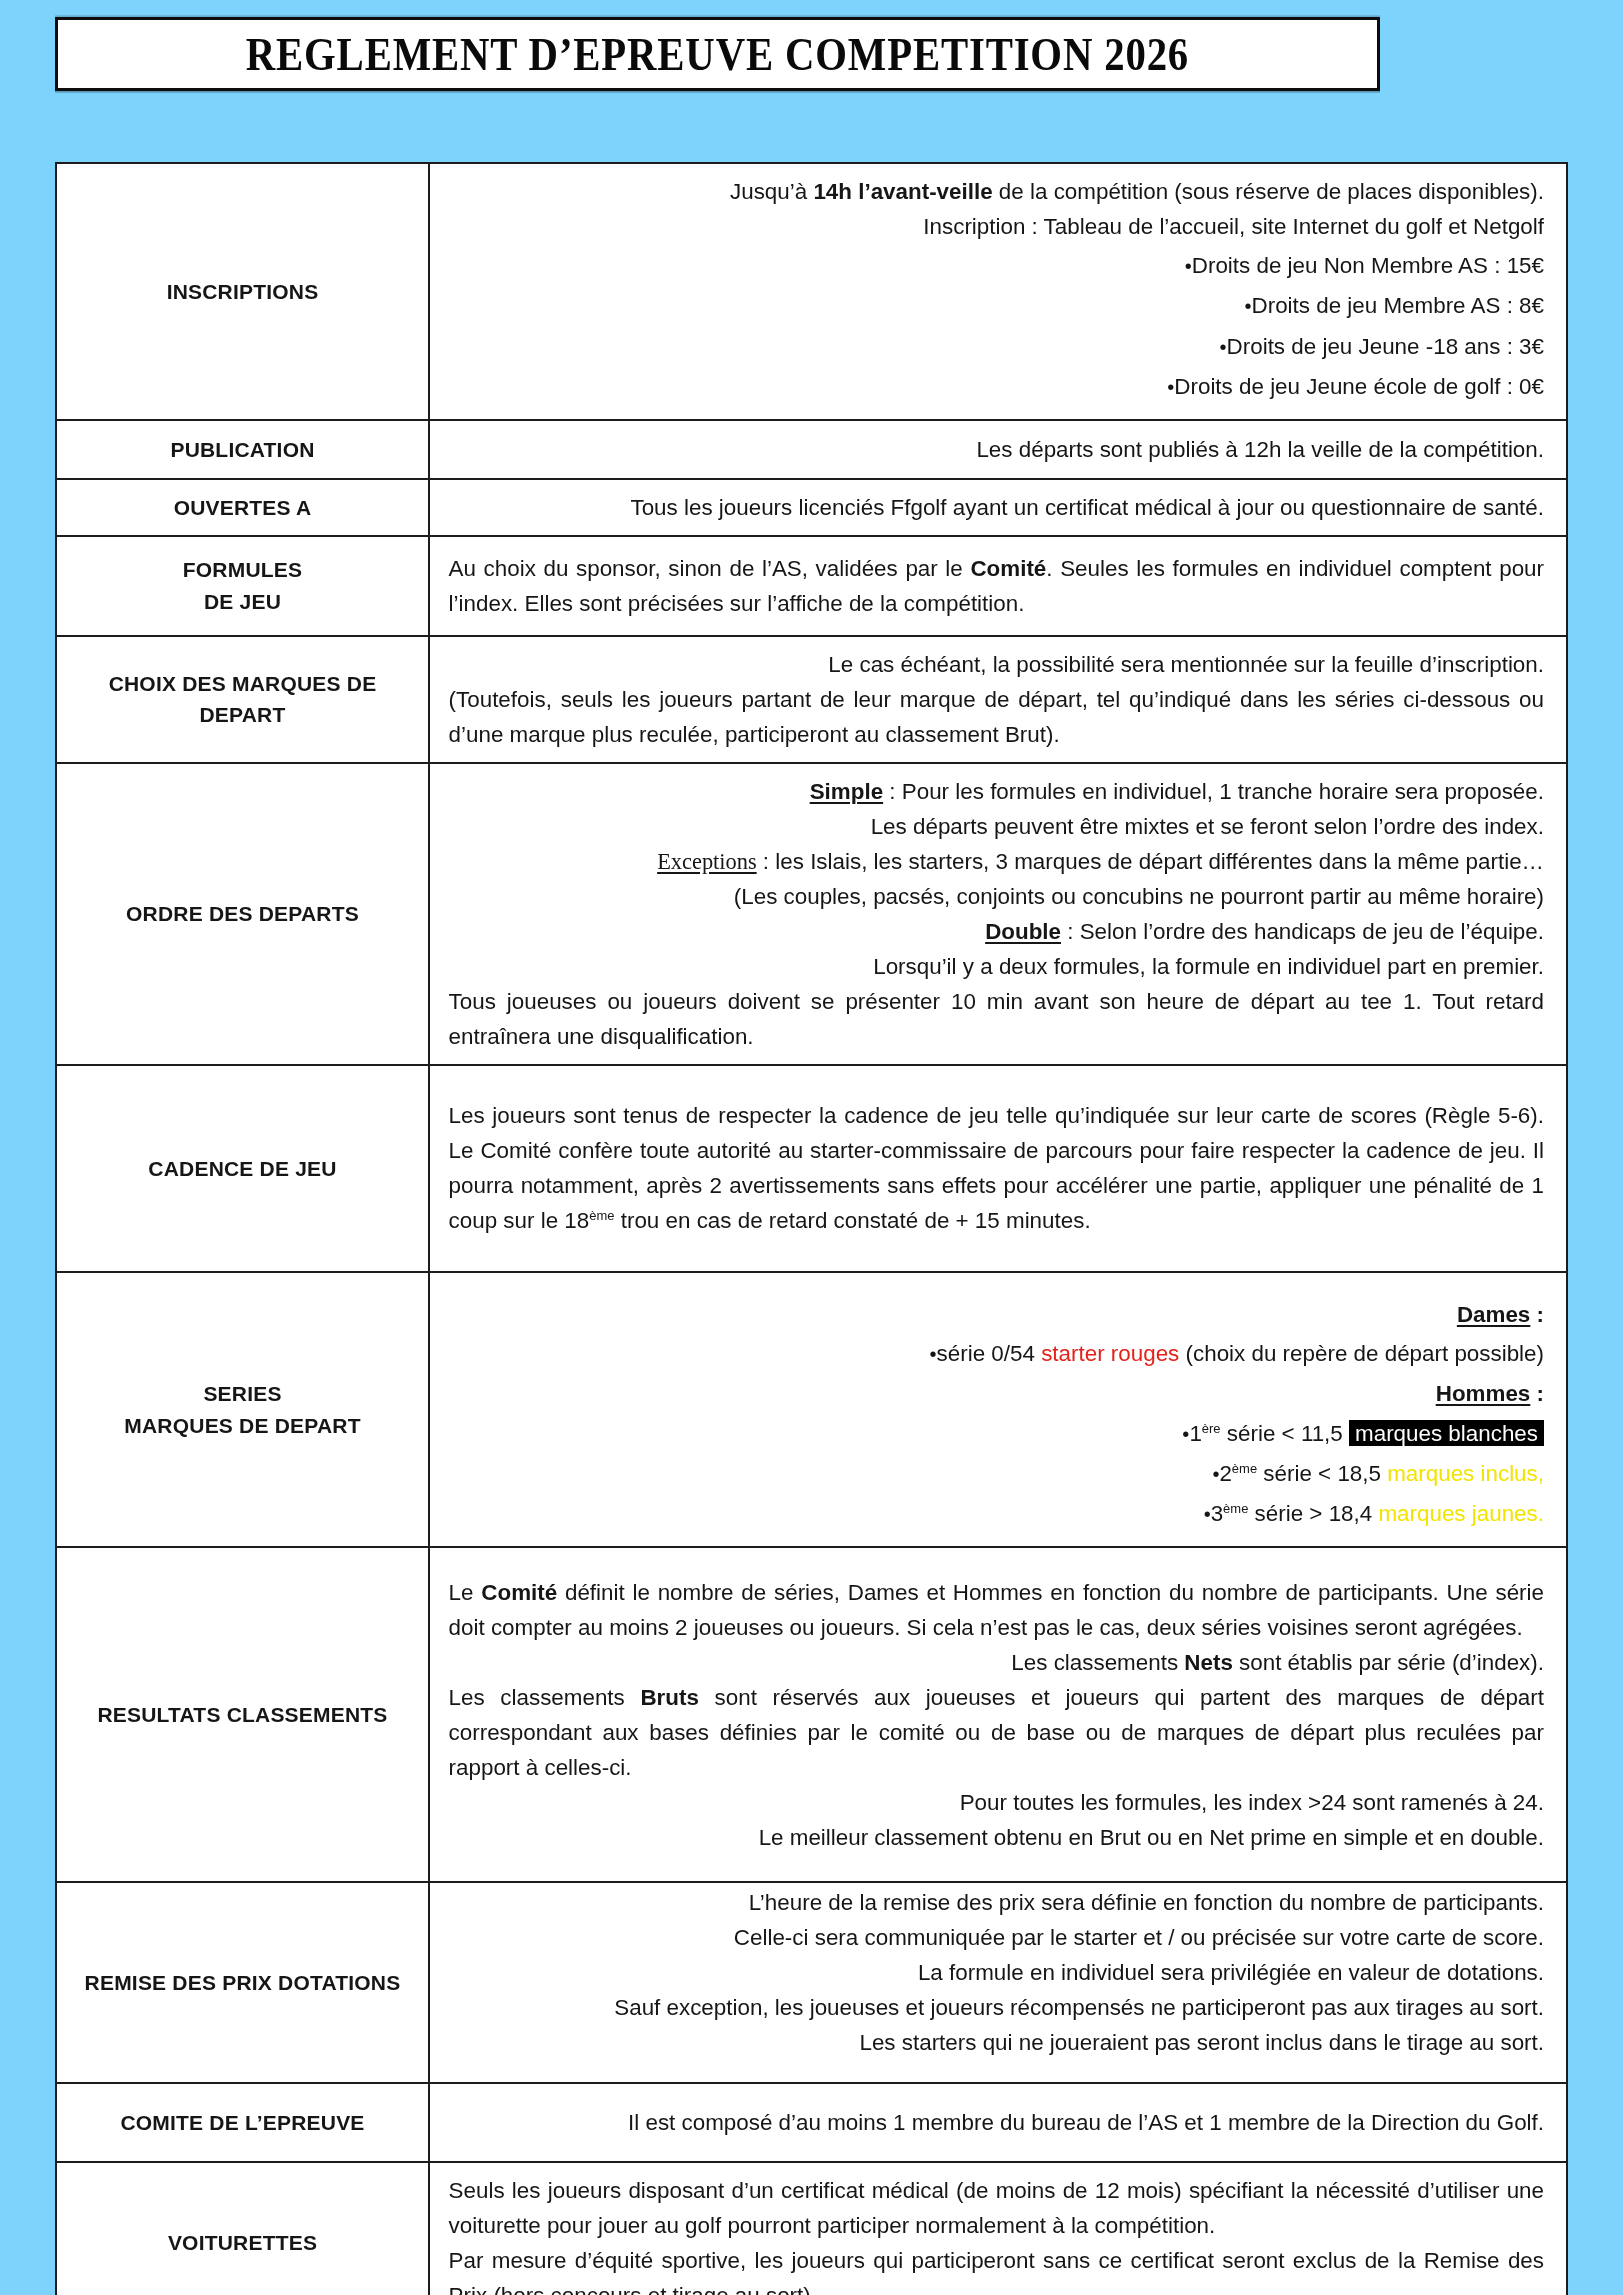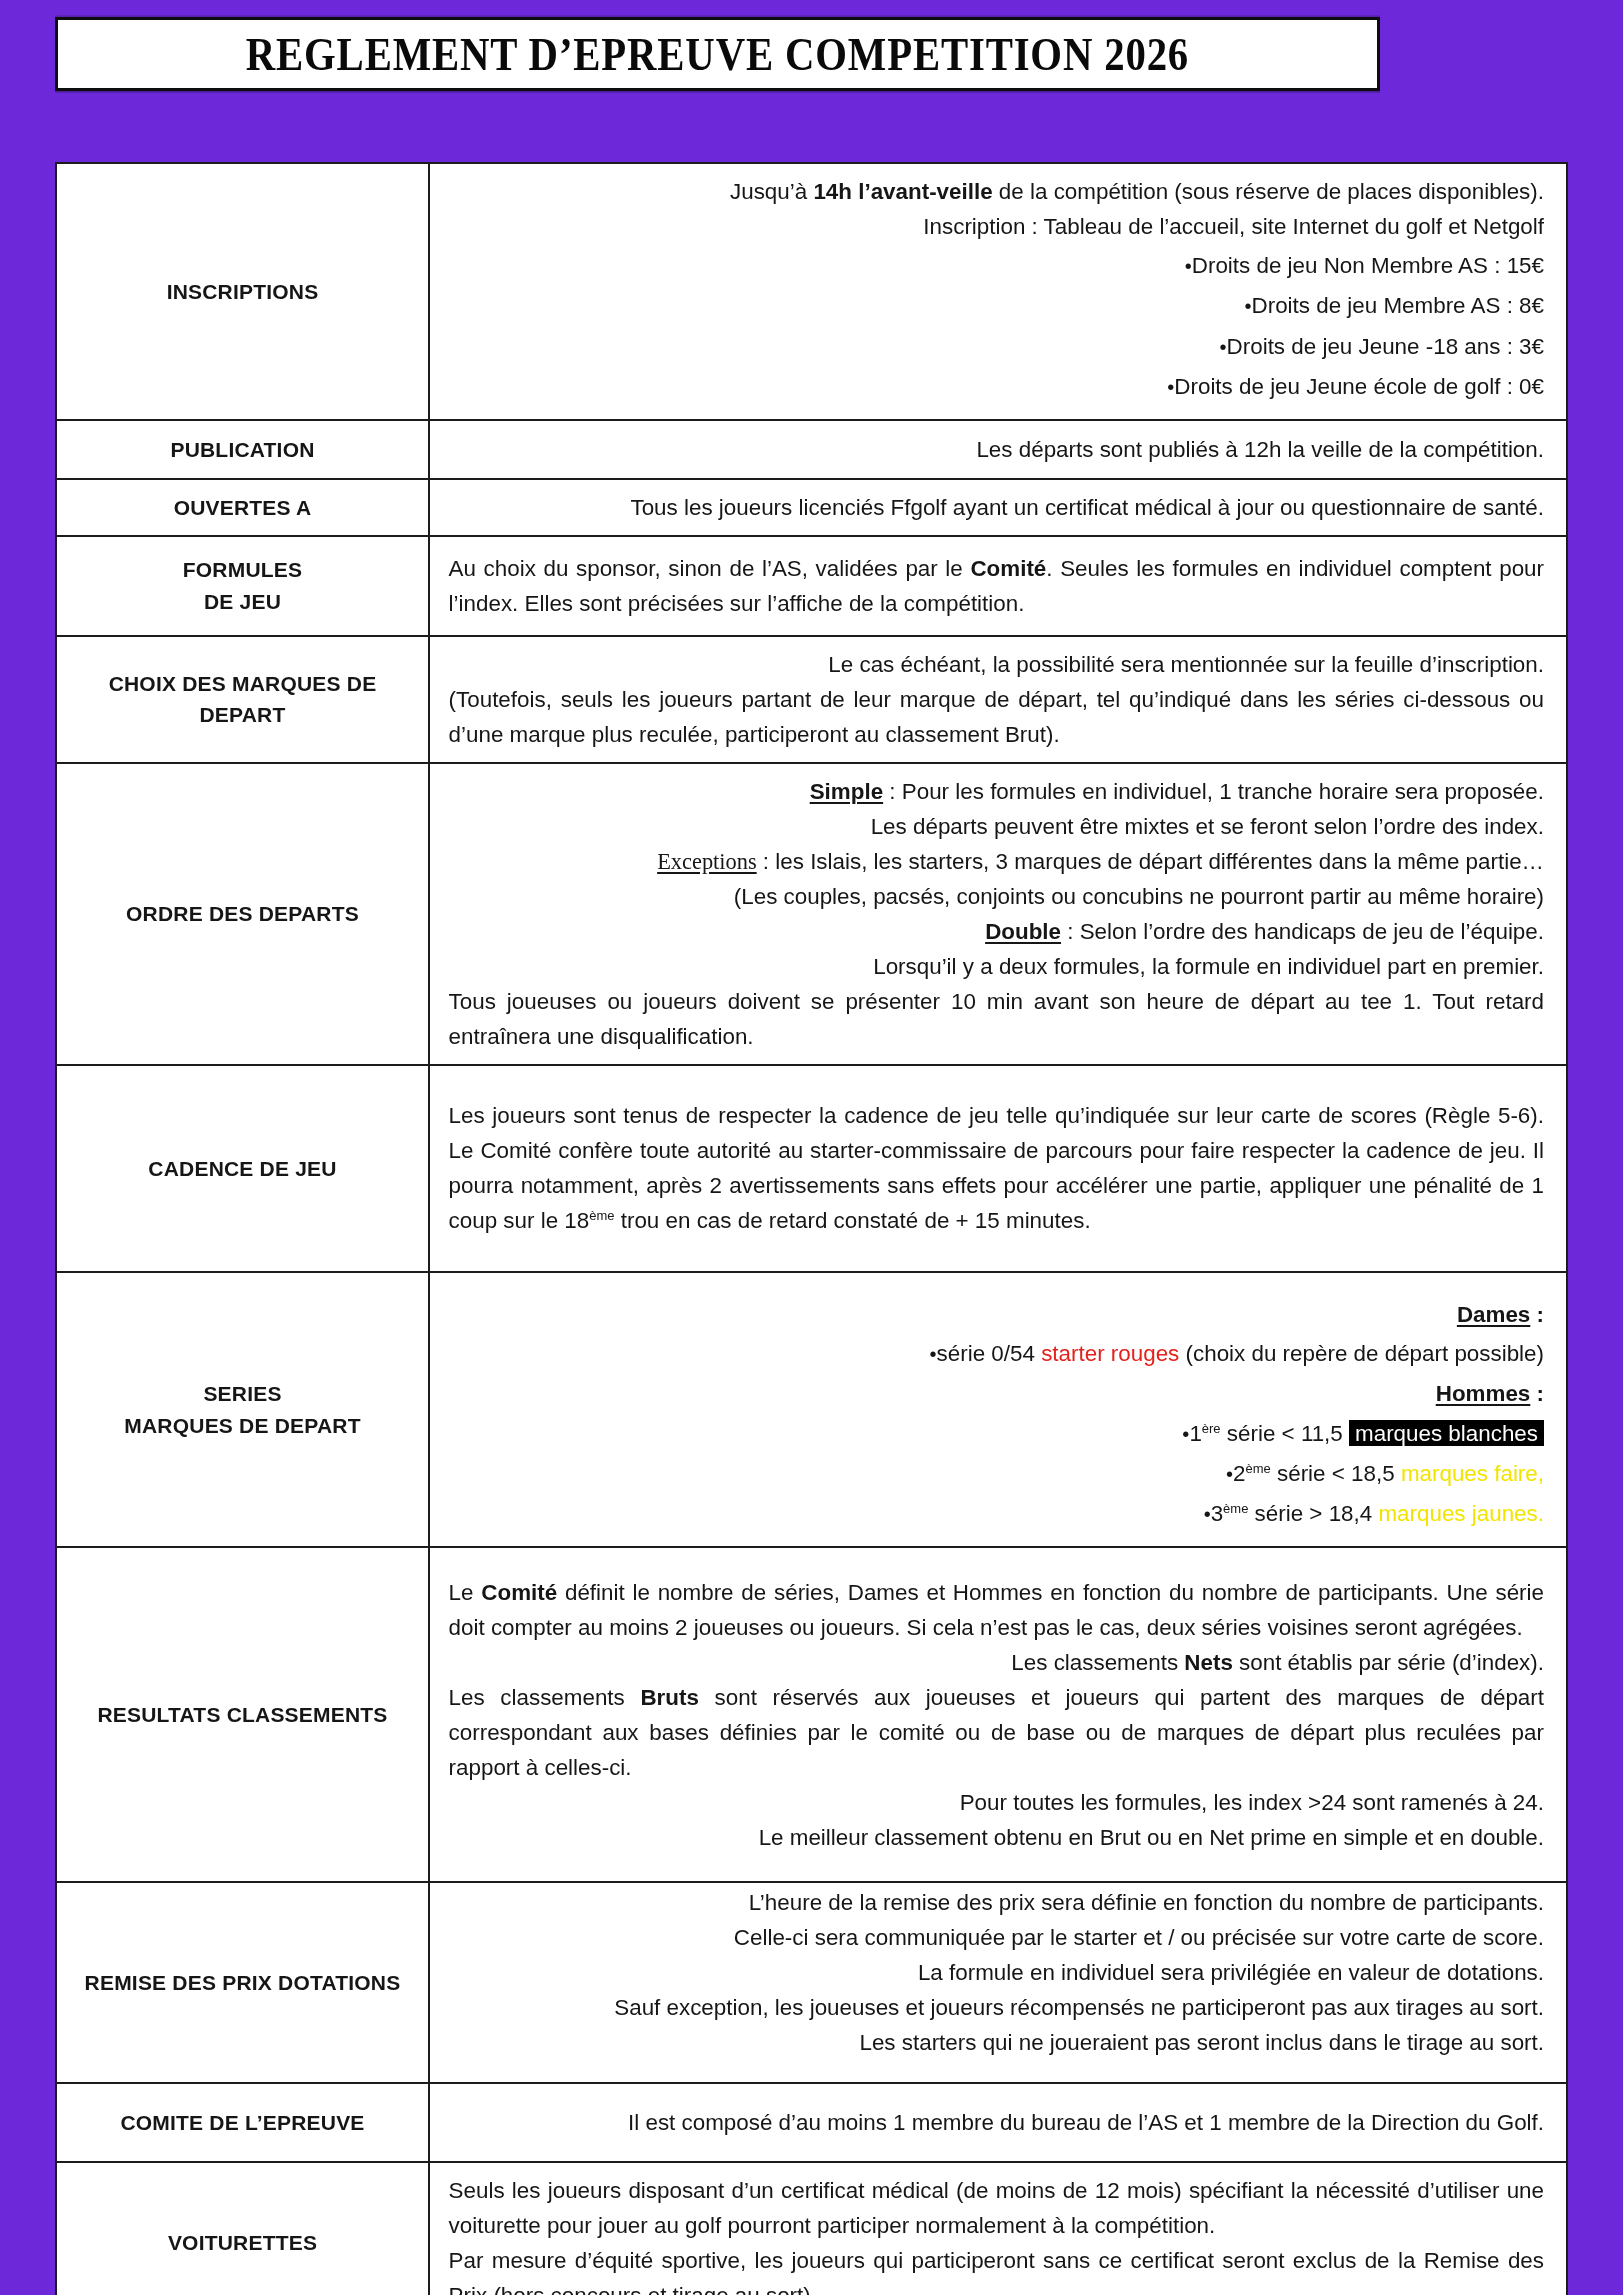--- a/index.html
+++ b/index.html
@@ -4,21 +4,21 @@
 <style>
   :root{
     --red:#e3221c; --yellow:#f2e400; --hl-bg:#000000; --hl-fg:#ffffff;
     --ink:#161616; --line:#1c1c1c;
   }
   html,body{margin:0;padding:0;background:#ffffff;}
   body{
     width:1623px;height:2295px;position:relative;
     font-family:"Liberation Sans","DejaVu Sans",sans-serif;color:var(--ink);
   }
-  .page{position:absolute;inset:0;background:#6d28d9;}
+  .page{position:absolute;inset:0;background:#7dd3fc;}
 
   
   .title-box{
     position:absolute;left:55px;top:17px;width:1325px;height:74px;
     border:3.4px solid #0d0d0d;box-sizing:border-box;
     box-shadow:0 1.7px 0 rgba(0,0,0,.28), 0 -1.7px 0 rgba(0,0,0,.18);
     display:flex;align-items:center;justify-content:center;background:#fff;
   }
   .title-box h1{
     margin:0;font-family:"Liberation Serif","DejaVu Serif",serif;
@@ -139,21 +139,21 @@
           </td>
         </tr>
         <tr>
           <td class="label-cell">SERIES
 MARQUES DE DEPART</td>
           <td class="content-cell">
             <div class="para"><span class="b u">Dames</span><span class="b"> :</span></div>
             <div class="para bullet"><span class="marker">•</span><span>série 0/54 </span><span class="red">starter rouges</span><span> (choix du repère de départ possible)</span></div>
             <div class="para"><span class="b u">Hommes</span><span class="b"> :</span></div>
             <div class="para bullet"><span class="marker">•</span><span>1</span><sup class="sup">ère</sup><span> série &lt; 11,5 </span><span class="hl">marques blanches</span></div>
-            <div class="para bullet"><span class="marker">•</span><span>2</span><sup class="sup">ème</sup><span> série &lt; 18,5 </span><span class="yellow">marques faire,</span></div>
+            <div class="para bullet"><span class="marker">•</span><span>2</span><sup class="sup">ème</sup><span> série &lt; 18,5 </span><span class="yellow">marques inclus,</span></div>
             <div class="para bullet"><span class="marker">•</span><span>3</span><sup class="sup">ème</sup><span> série &gt; 18,4 </span><span class="yellow">marques jaunes.</span></div>
           </td>
         </tr>
         <tr>
           <td class="label-cell">RESULTATS CLASSEMENTS</td>
           <td class="content-cell">
             <div class="para justify"><span>Le </span><span class="b">Comité</span><span> définit le nombre de séries, Dames et Hommes en fonction du nombre de participants. Une série doit compter au moins 2 joueuses ou joueurs. Si cela n’est pas le cas, deux séries voisines seront agrégées.</span></div>
             <div class="para"><span>Les classements </span><span class="b">Nets</span><span> sont établis par série (d’index).</span></div>
             <div class="para justify"><span>Les classements </span><span class="b">Bruts</span><span> sont réservés aux joueuses et joueurs qui partent des marques de départ correspondant aux bases définies par le comité ou de base ou de marques de départ plus reculées par rapport à celles-ci.</span></div>
             <div class="para"><span>Pour toutes les formules, les index &gt;24 sont ramenés à 24.</span></div>

